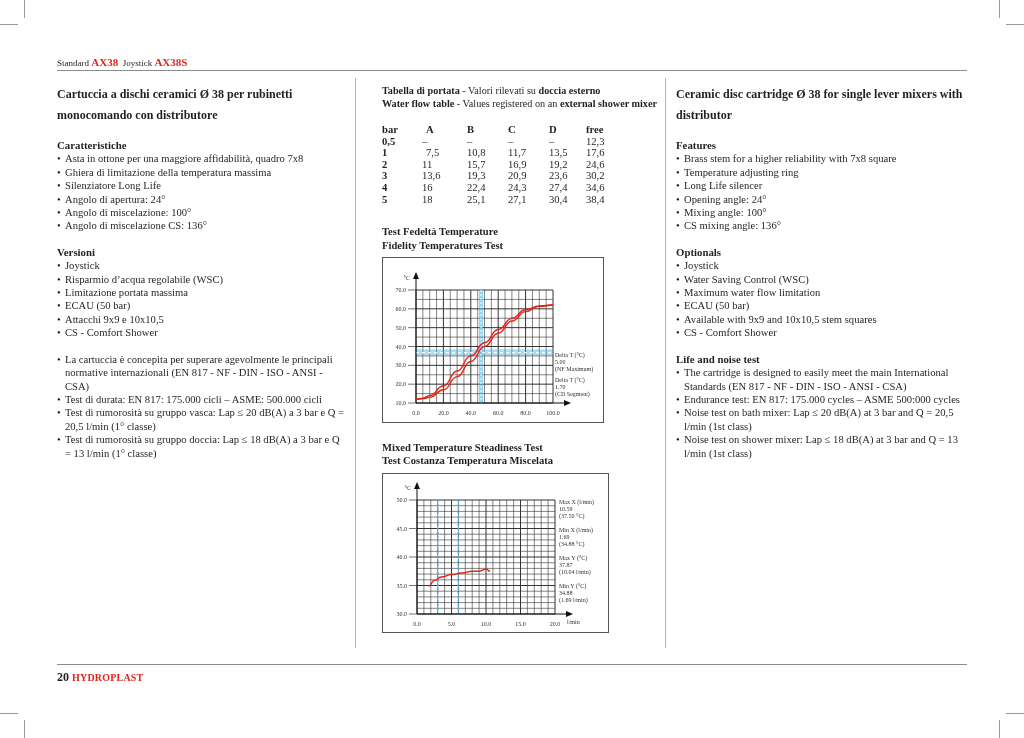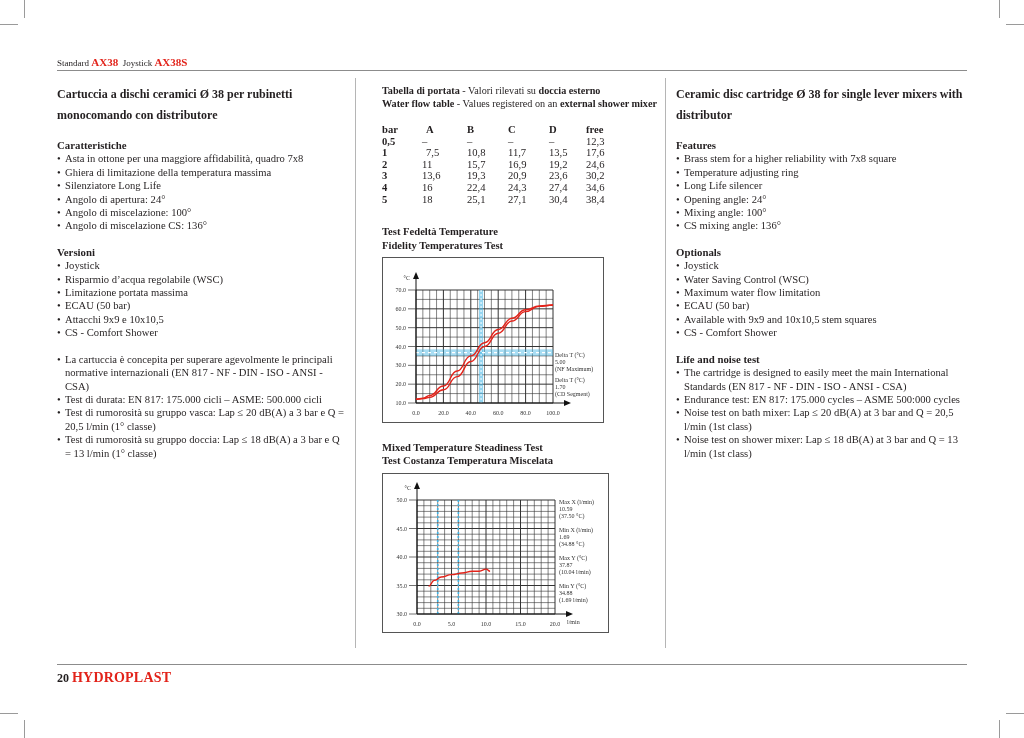--- a/index.html
+++ b/index.html
@@ -6,21 +6,21 @@
   body {
     width: 1024px; height: 738px; position: relative; background: #ffffff;
     font-family: "Liberation Serif", "DejaVu Serif", serif; color: #231f20; overflow: hidden;
   }
   .crop { position: absolute; background: #9a9a9a; }
   .header-line { position: absolute; left: 57px; top: 70px; width: 910px; height: 1px; background: #8c8c8c; }
   .footer-line { position: absolute; left: 57px; top: 664px; width: 910px; height: 1px; background: #8c8c8c; }
   .running-head { position: absolute; left: 57px; top: 56px; font-size: 9px; color: #231f20; }
   .running-head .red { color: #e2231a; font-weight: bold; font-size: 11px; }
   .footer { position: absolute; left: 57px; top: 670px; font-size: 12px; font-weight: bold; }
-  .footer .brand { color: #e2231a; font-size: 14px; letter-spacing: 0.2px; }
+  .footer .brand { color: #e2231a; font-size: 10px; letter-spacing: 0.2px; }
   .col-divider { position: absolute; top: 78px; height: 570px; width: 1px; background: #b5b5b5; }
   .col { position: absolute; top: 84px; font-size: 10.6px; line-height: 13.4px; }
   .col1 { left: 57px; width: 290px; }
   .col2 { left: 382px; width: 300px; }
   .col3 { left: 676px; width: 292px; }
   h1.title { font-size: 12px; font-weight: bold; margin: 0 0 13px 0; line-height: 21px; }
   h2.sec { font-size: 10.8px; font-weight: bold; margin: 0; line-height: 13.4px; }
   ul { list-style: none; margin: 0 0 13px 0; padding: 0; }
   ul li { position: relative; padding-left: 8px; }
   ul li::before { content: "•"; position: absolute; left: 0; top: 0; }

